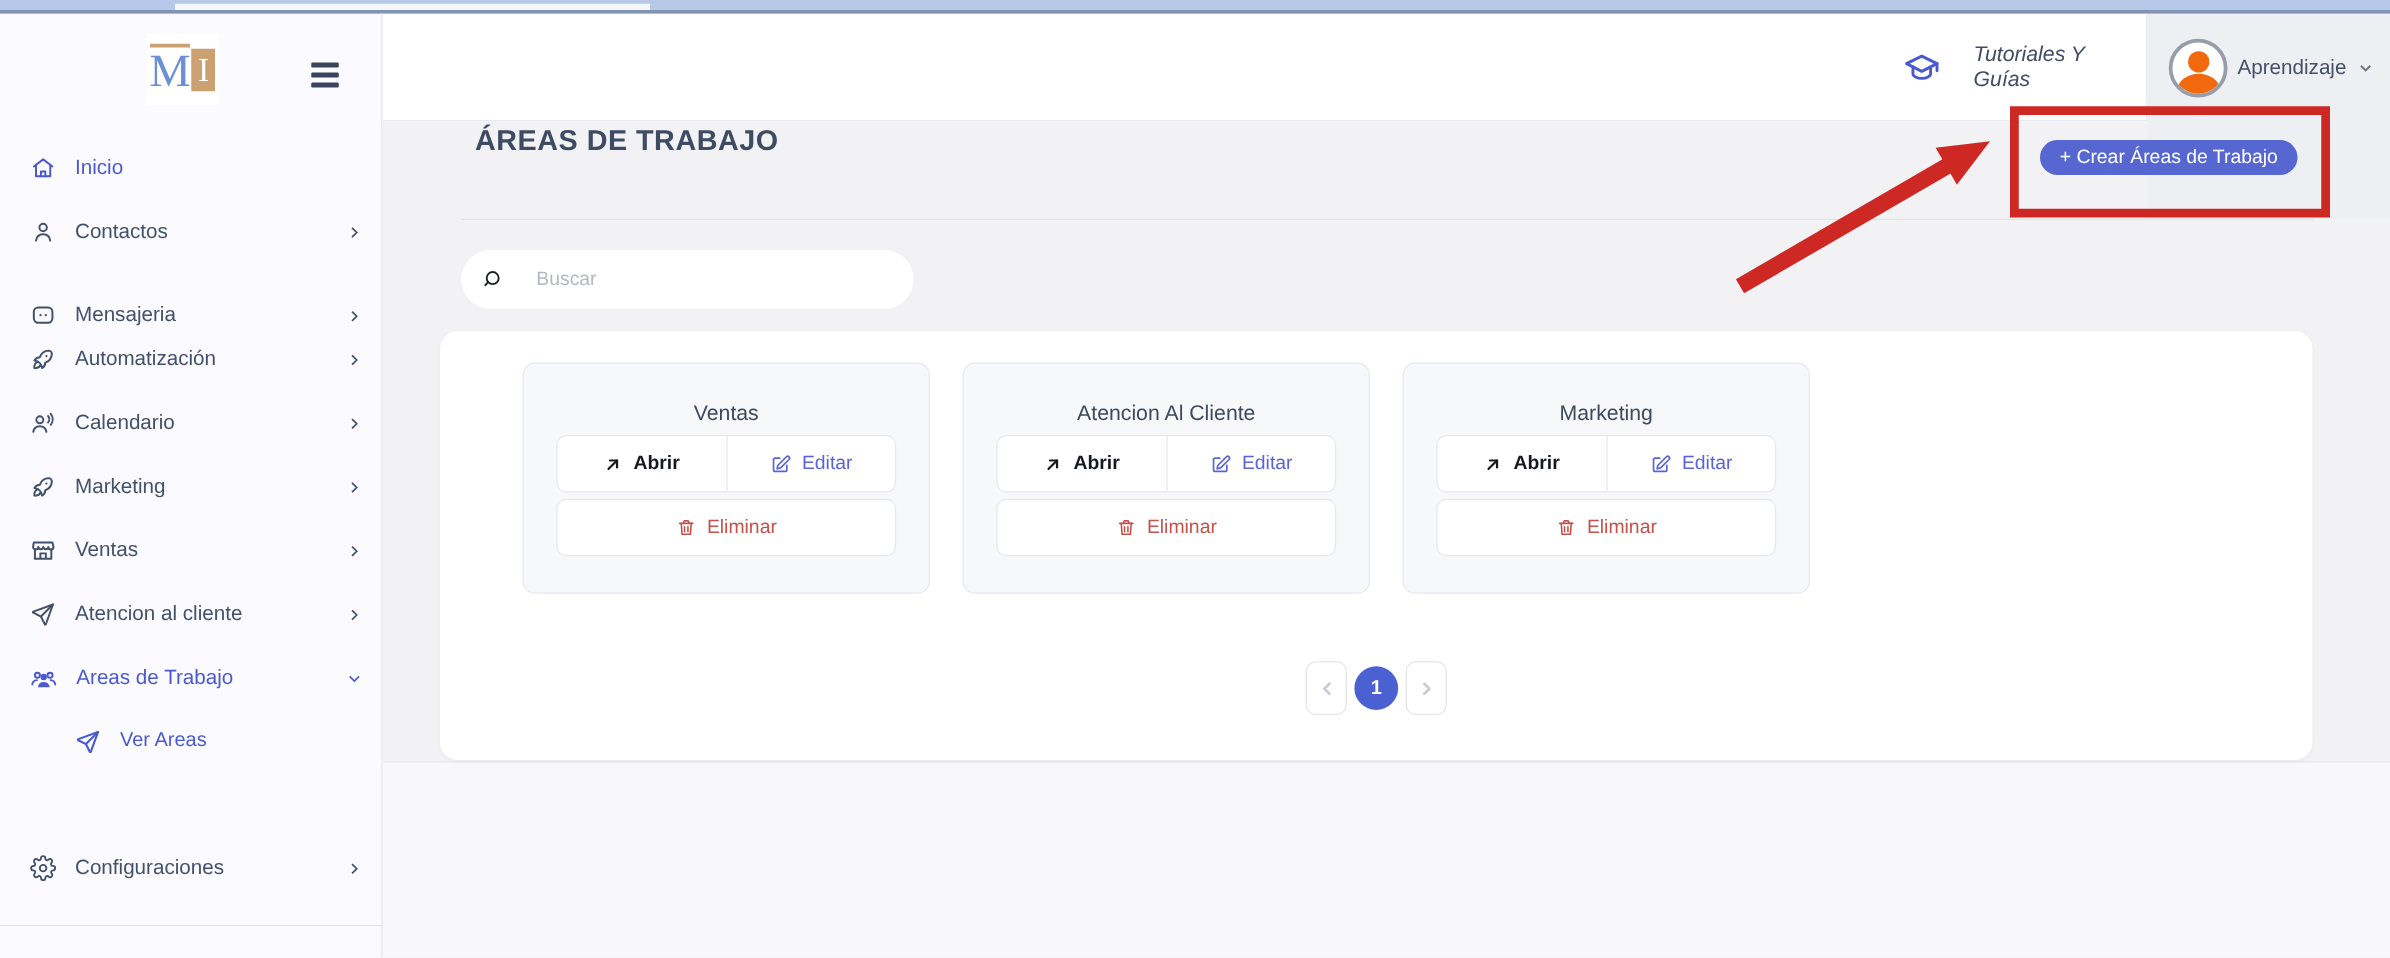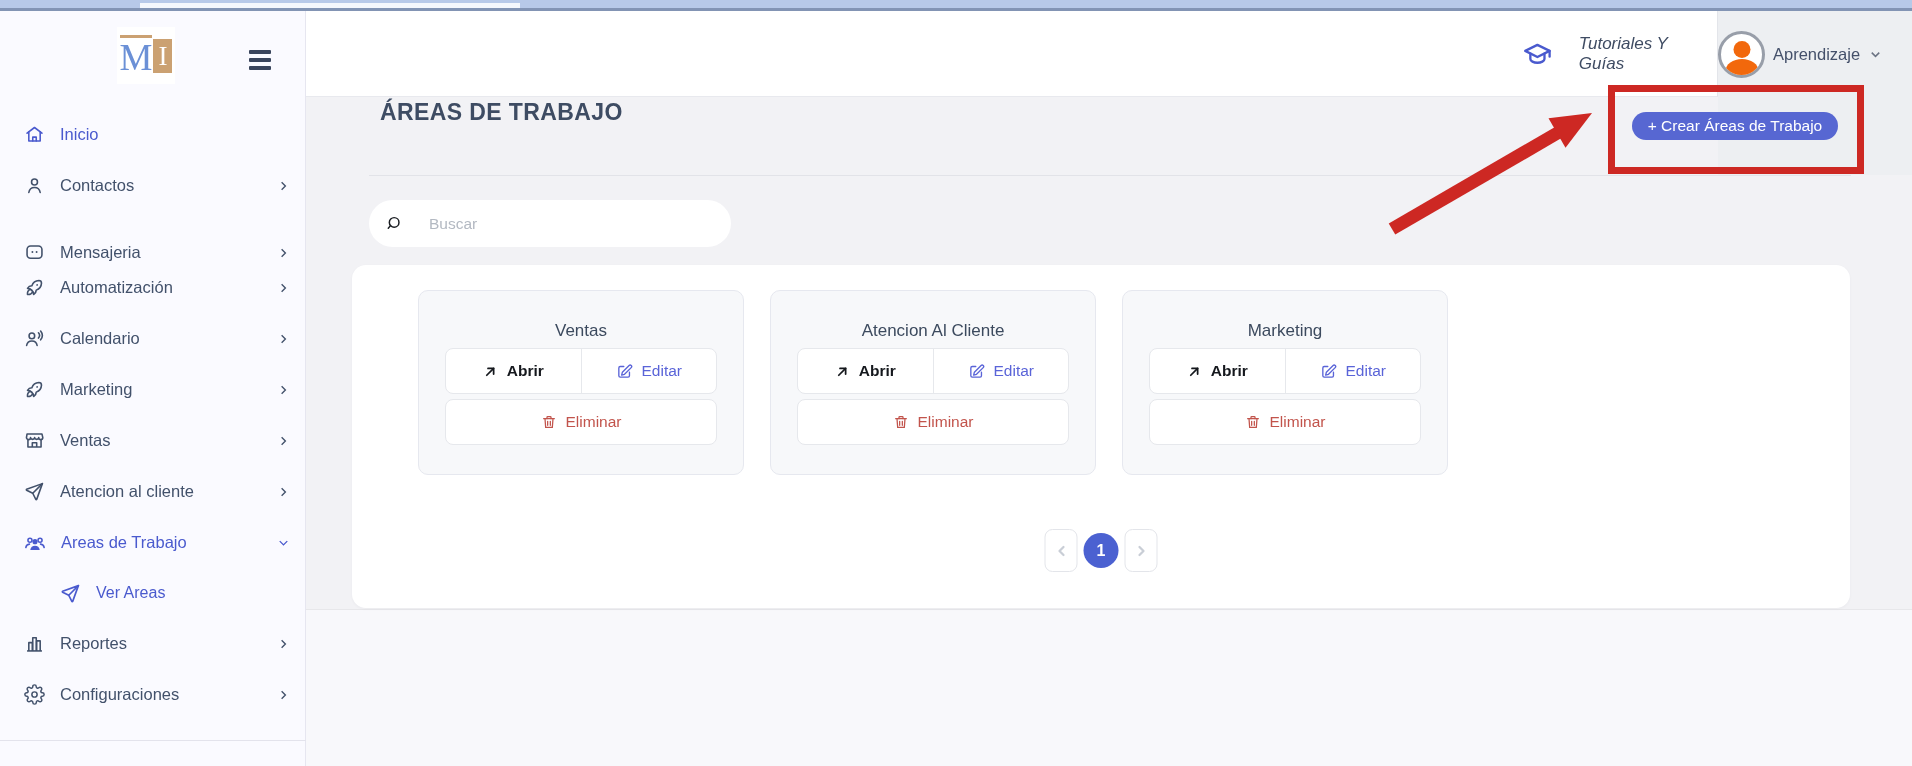--- a/index.html
+++ b/index.html
@@ -34,21 +34,21 @@
   .nav-sub { padding-left:60px; font-size:16px; height:50px; }
   .side-divider { left:0; top:729px; width:306px; height:1px; background:#e3e3ec; }
 
   
   .topbar { left:306px; top:11px; width:1412px; height:86px; background:#fff;
             border-bottom:1px solid #e8e9ee; border-right:1px solid #e3e5ea; z-index:1; }
   .tutorials { position:absolute; left:1216px; top:0; height:86px; display:flex;
                align-items:center; gap:26px; color:#3f4c63; font-size:17px; cursor:pointer;font-style:italic; }
   .right-panel { left:1718px; top:11px; width:194px; height:164px; background:#edeff2; z-index:1; }
   .user-menu { position:absolute; left:0; top:0; height:86px; width:194px; display:flex;
-               align-items:center; padding-left:0; gap:8px; cursor:pointer; }
+               align-items:center; padding-left:17px; gap:8px; cursor:pointer; }
   .avatar { width:47px; height:47px; border-radius:50%; border:3px solid #989ea9;
             background:#fff; position:relative; overflow:hidden; flex:0 0 auto; }
   .avatar .head { position:absolute; left:50%; top:7px; transform:translateX(-50%);
                   width:17px; height:17px; border-radius:50%; background:#f2680c; }
   .avatar .body { position:absolute; left:50%; bottom:-8px; transform:translateX(-50%);
                   width:33px; height:24px; border-radius:50%; background:#f2680c; }
   .user-name { color:#44506a; font-size:16.5px; }
 
   
   .main-bg  { left:306px; top:97px; width:1606px; height:512px; background:#f2f2f5; }
@@ -252,32 +252,20 @@
         <path d="M22 17c-.3-2.3-1.8-3.6-4-3.8"></path>
         <circle cx="12" cy="10.5" r="2.8" fill="currentColor" stroke="none"></circle>
         <path d="M6.8 19.5c.4-3 2.4-4.6 5.2-4.6s4.8 1.6 5.2 4.6z" fill="currentColor" stroke="none"></path>
       </svg>
     <span class="nav-label">Areas de Trabajo</span>
     <svg class="nav-chev" width="15" height="15" viewBox="0 0 24 24" fill="none" stroke="currentColor" stroke-width="2.2">
         <polyline points="6 9 12 15 18 9"></polyline>
       </svg>
   </div>
 
-  <div class="abs nav-item" style="top:607px">
-    <svg width="21" height="21" viewBox="0 0 24 24" fill="none" stroke="currentColor" stroke-width="1.8" stroke-linejoin="round">
-        <path d="M3.5 20.5h17"></path>
-        <path d="M5.5 20.5V11h4v9.5"></path>
-        <path d="M10 20.5V5.5h4v15"></path>
-        <path d="M14.5 20.5V9h4v11.5"></path>
-      </svg>
-    <span class="nav-label">Reportes</span>
-    <svg class="nav-chev" width="15" height="15" viewBox="0 0 24 24" fill="none" stroke="currentColor" stroke-width="2.2">
-        <polyline points="9 6 15 12 9 18"></polyline>
-      </svg>
-  </div>
 
   <div class="abs nav-item" style="top:658px">
     <svg width="21" height="21" viewBox="0 0 24 24" fill="none" stroke="currentColor" stroke-width="1.7" stroke-linecap="round" stroke-linejoin="round">
         <circle cx="12" cy="12" r="3"></circle>
         <path d="M19.4 15a1.65 1.65 0 0 0 .33 1.82l.06.06a2 2 0 0 1 0 2.83 2 2 0 0 1-2.83 0l-.06-.06a1.65 1.65 0 0 0-1.82-.33 1.65 1.65 0 0 0-1 1.51V21a2 2 0 0 1-2 2 2 2 0 0 1-2-2v-.09A1.65 1.65 0 0 0 9 19.4a1.65 1.65 0 0 0-1.82.33l-.06.06a2 2 0 0 1-2.83 0 2 2 0 0 1 0-2.83l.06-.06a1.65 1.65 0 0 0 .33-1.82 1.65 1.65 0 0 0-1.51-1H3a2 2 0 0 1-2-2 2 2 0 0 1 2-2h.09A1.65 1.65 0 0 0 4.6 9a1.65 1.65 0 0 0-.33-1.82l-.06-.06a2 2 0 0 1 0-2.83 2 2 0 0 1 2.83 0l.06.06a1.65 1.65 0 0 0 1.82.33H9a1.65 1.65 0 0 0 1-1.51V3a2 2 0 0 1 2-2 2 2 0 0 1 2 2v.09a1.65 1.65 0 0 0 1 1.51 1.65 1.65 0 0 0 1.82-.33l.06-.06a2 2 0 0 1 2.83 0 2 2 0 0 1 0 2.83l-.06.06a1.65 1.65 0 0 0-.33 1.82V9a1.65 1.65 0 0 0 1.51 1H21a2 2 0 0 1 2 2 2 2 0 0 1-2 2h-.09a1.65 1.65 0 0 0-1.51 1z"></path>
       </svg>
     <span class="nav-label">Configuraciones</span>
     <svg class="nav-chev" width="15" height="15" viewBox="0 0 24 24" fill="none" stroke="currentColor" stroke-width="2.2">
         <polyline points="9 6 15 12 9 18"></polyline>
       </svg>

